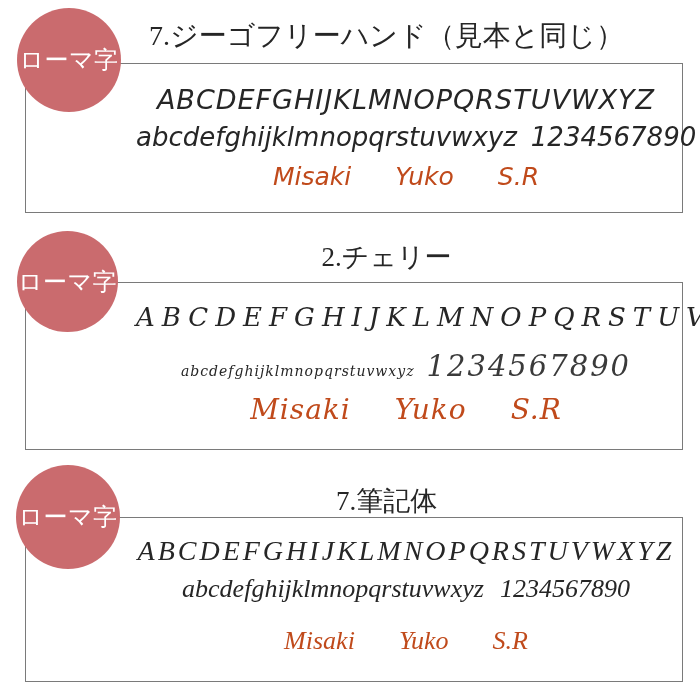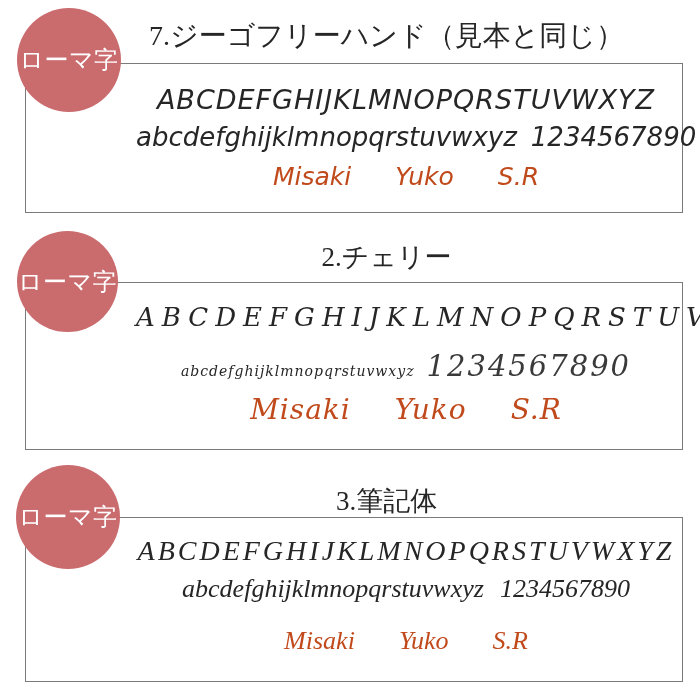--- a/index.html
+++ b/index.html
@@ -91,21 +91,21 @@
     <span>abcdefghijklmnopqrstuvwxyz</span><span class="nums">1234567890</span>
   </div>
   <div class="row s2-names f-script">
     <span class="name">Misaki</span><span class="name">Yuko</span><span class="name">S.R</span>
   </div>
 </div>
 
 <div class="circle c3">
   <span>ローマ字</span>
 </div>
-<div class="title t3">3.筆記体</div>
+<div class="title t3">7.筆記体</div>
 <div class="box b3">
   <div class="row s3-upper f-chancery">
     <span>ABCDEFGHIJKLMNOPQRSTUVWXYZ</span>
   </div>
   <div class="row s3-lower f-chancery">
     <span>abcdefghijklmnopqrstuvwxyz</span><span class="nums">1234567890</span>
   </div>
   <div class="row s3-names f-chancery">
     <span class="name">Misaki</span><span class="name">Yuko</span><span class="name">S.R</span>
   </div>

